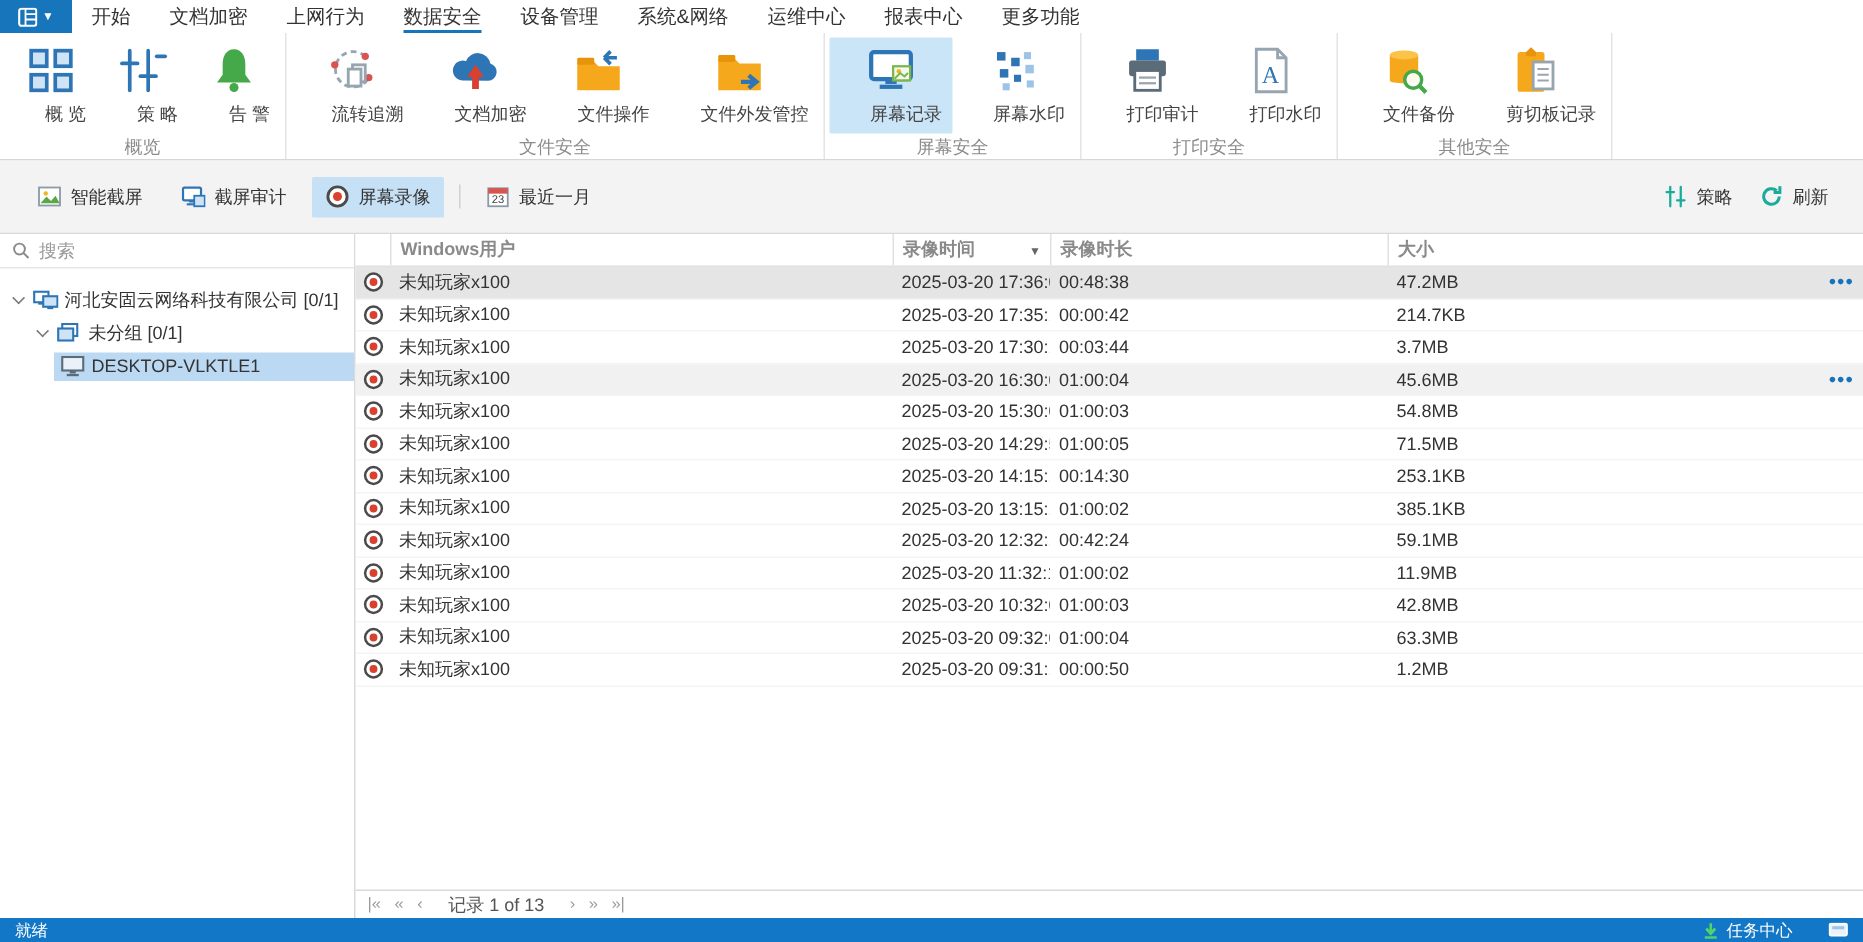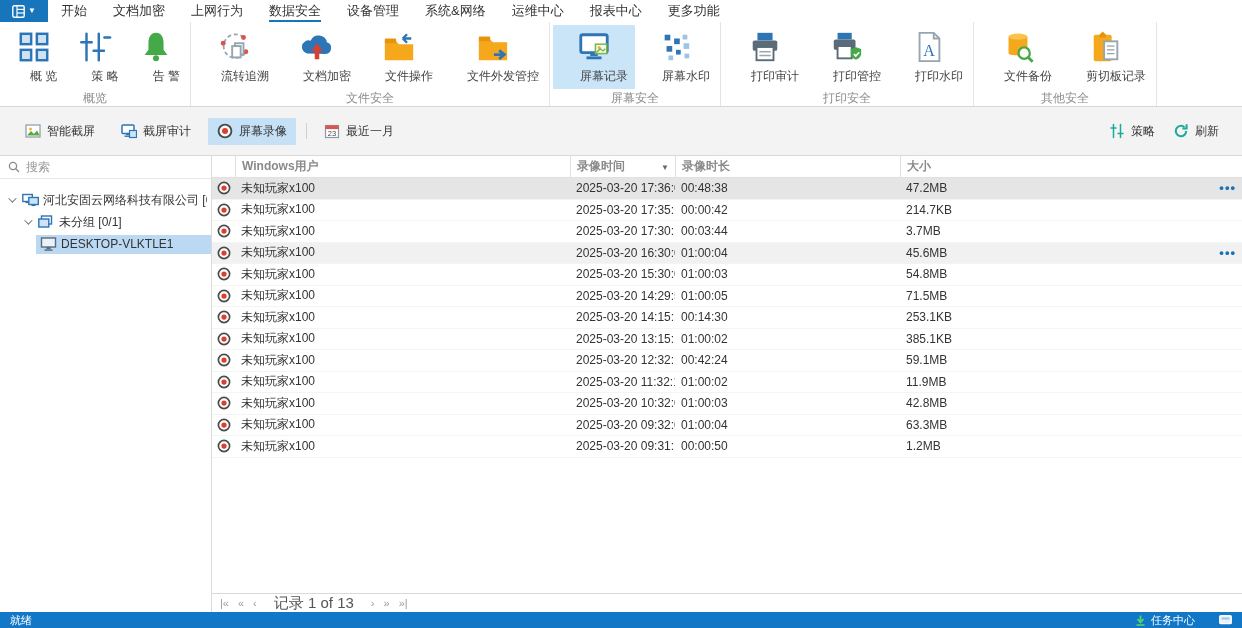--- a/index.html
+++ b/index.html
@@ -33,21 +33,21 @@
   .tbtn.selected { background:#c6e0f5; }
   .tbtn svg { width:16px; height:16px; display:block; }
   .tb-sep { width:1px; height:16px; background:#d0d0d0; margin:0 8px 0 2px; }
   .tb-right { margin-left:auto; display:flex; align-items:center; gap:4px; }
   .tb-right .tbtn { margin-right:0; padding:5px 7px; }
 
   
   .content { position:absolute; top:155px; left:0; right:0; bottom:16px; border-top:1px solid #d9d9d9; display:flex; background:#fff; }
 
   
-  .sidebar { width:212px; border-right:1px solid #d9d9d9; display:flex; flex-direction:column; }
+  .sidebar { width:237px; border-right:1px solid #d9d9d9; display:flex; flex-direction:column; }
   .search-row { height:23px; border-bottom:1px solid #e6e6e6; display:flex; align-items:center; gap:6px; padding:0 8px; }
   .search-row svg { width:12px; height:12px; flex:none; }
   .search-input { border:none; outline:none; flex:1; font-size:12px; color:#333; background:transparent; font-family:inherit; }
   .search-input::placeholder { color:#999; }
   .tree { padding-top:10px; }
   .tree-item { height:22px; display:flex; align-items:center; font-size:12px; cursor:pointer; }
   .tree-item .chev { width:14px; display:flex; justify-content:center; color:#888; flex:none; }
   .chev i { display:block; width:6px; height:6px; border-right:1.5px solid #777; border-bottom:1.5px solid #777; transform:rotate(45deg) translateY(-2px); }
   .tree-item .hl { display:flex; align-items:center; gap:4px; padding:2px 4px; flex:1; min-width:0; }
   .tree-item.selected .hl { background:#bcd9f3; }
@@ -71,21 +71,21 @@
   .trow.selected { background:#e5e5e5; }
   .trow.hovered { background:#f1f1f1; }
   .tc { padding:0 6px; white-space:nowrap; overflow:hidden; color:#333; }
   .tc.col-ic { display:flex; justify-content:center; padding:0; }
   .tc.col-ic svg { width:14px; height:14px; }
   .dots { color:#1673b9; font-weight:bold; font-size:13px; letter-spacing:1px; line-height:1; }
 
   
   .pager { height:19px; border-top:1px solid #d9d9d9; display:flex; align-items:center; padding-left:8px; color:#9a9a9a; font-size:11px; gap:9px; }
   .pgbtn { cursor:pointer; font-size:11px; color:#9a9a9a; user-select:none; }
-  .pager .pginfo { color:#555; font-size:15px; margin:0 8px; }
+  .pager .pginfo { color:#555; font-size:12px; margin:0 8px; }
 
   
   .statusbar { position:absolute; left:0; right:0; bottom:0; height:16px; background:#1277c6; color:#fff; display:flex; align-items:center; font-size:11px; padding:0 10px; }
   .sb-right { margin-left:auto; display:flex; align-items:center; gap:5px; }
   .sb-right svg { display:block; }
   .sb-gap { width:14px; }
 </style>
 </head>
 <body>
 
@@ -248,32 +248,20 @@
           <span class="ric">
               <svg viewBox="0 0 36 36">
                 <rect x="10" y="3" width="16" height="8" fill="#2e75b6"></rect>
                 <rect x="5" y="11" width="26" height="11" rx="2" fill="#5b6b78"></rect>
                 <rect x="9" y="18" width="18" height="14" fill="#fff" stroke="#5b6b78" stroke-width="2"></rect>
                 <line x1="12" y1="23" x2="24" y2="23" stroke="#9aa5ad" stroke-width="1.6"></line>
                 <line x1="12" y1="27" x2="24" y2="27" stroke="#9aa5ad" stroke-width="1.6"></line>
               </svg>
             </span>
           <span class="rlbl">打印审计</span>
-        </div>
-        <div class="rbtn">
-          <span class="ric">
-              <svg viewBox="0 0 36 36">
-                <rect x="8" y="3" width="15" height="7" fill="#2e75b6"></rect>
-                <rect x="4" y="10" width="23" height="11" rx="2" fill="#5b6b78"></rect>
-                <rect x="8" y="17" width="15" height="13" fill="#fff" stroke="#5b6b78" stroke-width="2"></rect>
-                <path d="M27.5 18 l5.5-1.8 5.5 1.8 v4.6 c0 3.8-2.8 5.8-5.5 6.8 c-2.7-1-5.5-3-5.5-6.8 Z" transform="translate(-5.5 2)" fill="#45a849"></path>
-                <path d="M25.3 25.5 l2 2 3.6-4" stroke="#fff" stroke-width="1.8" fill="none"></path>
-              </svg>
-            </span>
-          <span class="rlbl">打印管控</span>
         </div>
         <div class="rbtn">
           <span class="ric">
               <svg viewBox="0 0 36 36">
                 <path d="M8 3 h15 l6 6 v24 H8 Z" fill="#fff" stroke="#97a5b0" stroke-width="2"></path>
                 <path d="M23 3 v6 h6" fill="none" stroke="#97a5b0" stroke-width="2"></path>
                 <text x="18" y="27" font-size="17" fill="#2e75b6" text-anchor="middle" font-family="'Liberation Serif',serif">A</text>
               </svg>
             </span>
           <span class="rlbl">打印水印</span>

